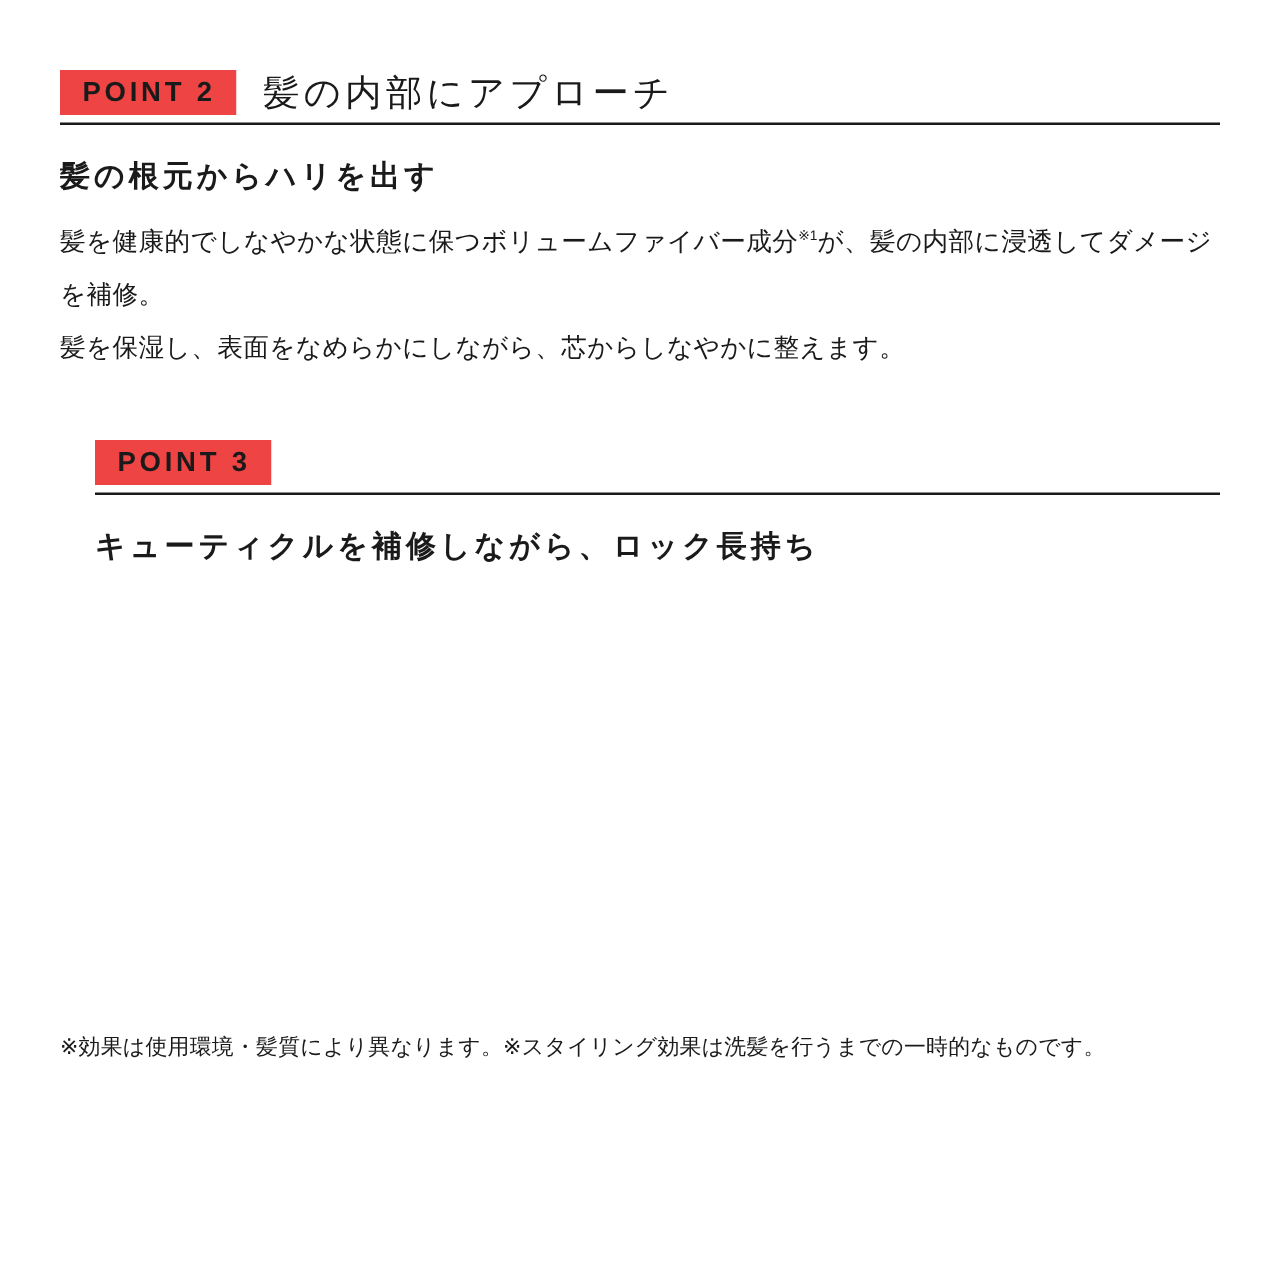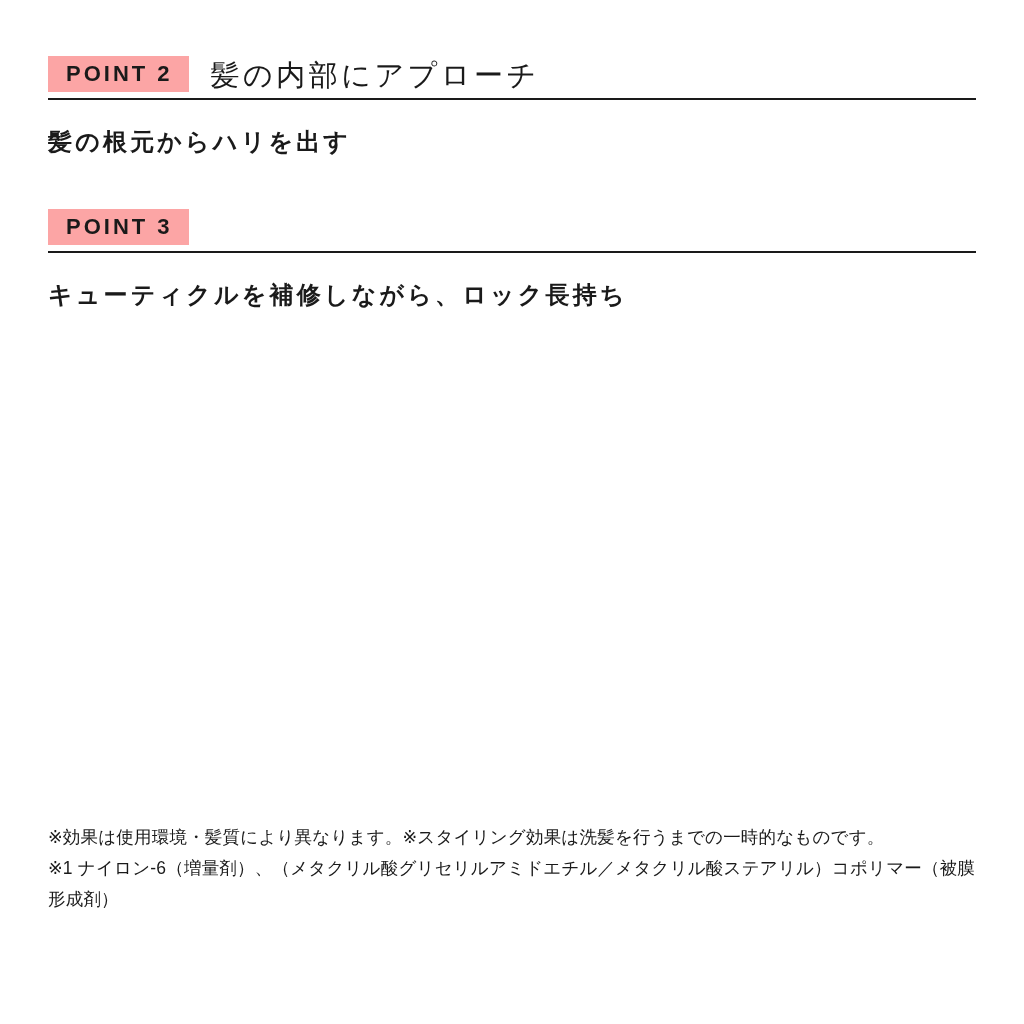--- a/index.html
+++ b/index.html
@@ -23,21 +23,21 @@
   }
 
   
   .point-row {
     display: flex;
     align-items: flex-end;
     border-bottom: 2px solid #1a1a1a;
     padding-bottom: 6px;
   }
   .point-badge {
-    background: #fca5a5;
+    background: #ef4444;
     color: #1a1a1a;
     font-size: 22px;
     font-weight: bold;
     letter-spacing: 3px;
     padding: 7px 16px 7px 18px;
     line-height: 1;
     white-space: nowrap;
   }
   .point-title {
     font-size: 29px;
@@ -68,21 +68,21 @@
   }
   .body-text p { margin: 0; }
   sup {
     font-size: 11px;
     vertical-align: super;
     letter-spacing: 0;
   }
 
   
   .section-2 { padding-top: 56px; }
-  .section-3 { margin-top: 52px; }
+  .section-3 { margin-top: 52px; margin-left: 28px; }
 
   
   .footnotes {
     position: absolute;
     left: 48px;
     right: 40px;
     top: 822px;
     font-size: 17.5px;
     line-height: 1.78;
     letter-spacing: 0.2px;
@@ -96,29 +96,32 @@
 <div class="page">
 
   <div class="section-2">
     <div class="point-row">
       <span class="point-badge">POINT 2</span>
       <span class="point-title">髪の内部にアプローチ</span>
     </div>
 
     <div class="subhead">髪の根元からハリを出す</div>
 
+    <div class="body-text">
+      <p><span>髪を健康的でしなやかな状態に保つボリュームファイバー成分</span><sup>※1</sup><span>が、髪の内部に浸透してダメージを補修。</span></p>
+      <p><span>髪を保湿し、表面をなめらかにしながら、芯からしなやかに整えます。</span></p>
+    </div>
   </div>
 
   <div class="section-3">
     <div class="point-row">
       <span class="point-badge">POINT 3</span>
     </div>
 
     <div class="subhead">キューティクルを補修しながら、ロック長持ち</div>
 
   </div>
 
   <div class="footnotes">
     <p>※効果は使用環境・髪質により異なります。※スタイリング効果は洗髪を行うまでの一時的なものです。</p>
-    <p>※1 ナイロン-6（増量剤）、（メタクリル酸グリセリルアミドエチル／メタクリル酸ステアリル）コポリマー（被膜形成剤）</p>
   </div>
 
 </div>
 
 </body></html>

